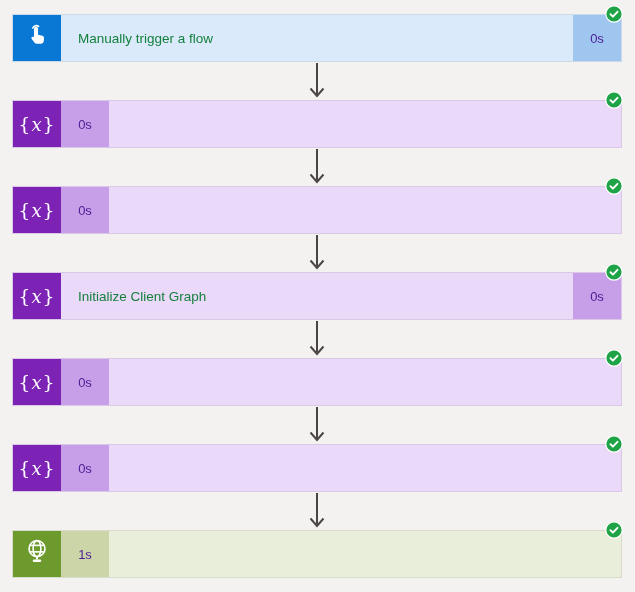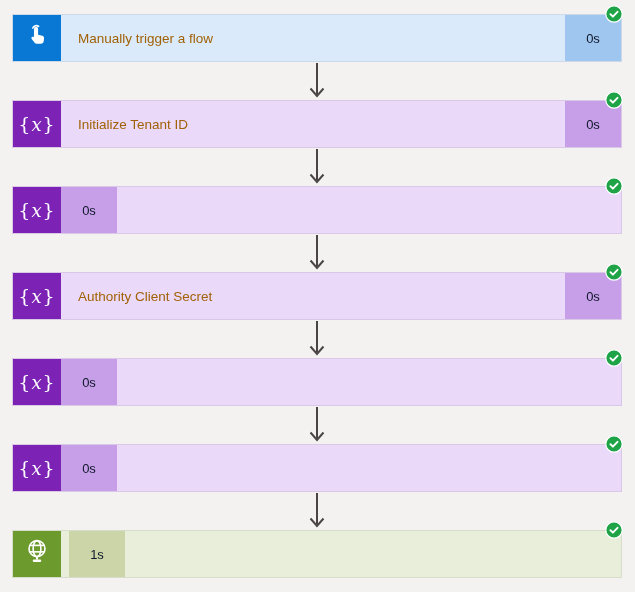--- a/index.html
+++ b/index.html
@@ -29,26 +29,26 @@
   }
   .var-glyph {
     color:#fff; font-size:19px; line-height:1;
     font-family:"DejaVu Serif",serif;
     letter-spacing:1px;
   }
   .var-glyph i { font-style:italic; font-size:18px; }
   .step-label {
     flex:1; display:flex; align-items:center;
     padding-left:17px;
-    font-size:13.5px; color:#a16207;
+    font-size:13.5px; color:#15803d;
   }
   .duration-badge {
-    width:56px; flex:none;
+    width:48px; flex:none;
     display:flex; align-items:center; justify-content:center;
-    font-size:13px; color:#0f172a;
+    font-size:13px; color:#4c1d95;
   }
   .status-check {
     position:absolute; top:-10px; right:-2px;
     width:18px; height:18px; line-height:0;
   }
   .arrow {
     height:38px; flex:none;
     display:flex; align-items:center; justify-content:center;
     line-height:0;
   }
@@ -81,62 +81,61 @@
       <path d="M10 1v31" stroke="#4a4543" stroke-width="2" fill="none"></path>
       <path d="M3.5 26.5 L10 34 L16.5 26.5" stroke="#4a4543" stroke-width="2" fill="none" stroke-linejoin="miter"></path>
     </svg>
   </div>
 <div class="step" style="background: rgb(234, 217, 248);">
     <div class="icon-box" style="background: rgb(124, 34, 180);">
 
       <span class="icon-glyph var-glyph">{<i>x</i>}</span>
 
     </div>
-    <div class="step-label">Initialize Tenant ID</div>
-    <div class="duration-badge" style="background: rgb(199, 159, 232);">0s</div>
-    <span class="status-check">
-      <svg width="18" height="18" viewBox="0 0 18 18">
-        <circle cx="9" cy="9" r="8.2" fill="#1fa347" stroke="#ffffff" stroke-width="1.2"></circle>
-        <path d="M5.4 9.2l2.5 2.5 4.6-4.9" stroke="#ffffff" stroke-width="1.9" fill="none" stroke-linecap="round" stroke-linejoin="round"></path>
-      </svg>
-    </span>
-  </div>
-  <div class="arrow">
-    <svg width="20" height="38" viewBox="0 0 20 38">
-      <path d="M10 1v31" stroke="#4a4543" stroke-width="2" fill="none"></path>
-      <path d="M3.5 26.5 L10 34 L16.5 26.5" stroke="#4a4543" stroke-width="2" fill="none" stroke-linejoin="miter"></path>
-    </svg>
-  </div>
-<div class="step" style="background: rgb(234, 217, 248);">
-    <div class="icon-box" style="background: rgb(124, 34, 180);">
-
-      <span class="icon-glyph var-glyph">{<i>x</i>}</span>
-
-    </div>
-    <div class="duration-badge" style="background: rgb(199, 159, 232);">0s</div>
-    <span class="status-check">
-      <svg width="18" height="18" viewBox="0 0 18 18">
-        <circle cx="9" cy="9" r="8.2" fill="#1fa347" stroke="#ffffff" stroke-width="1.2"></circle>
-        <path d="M5.4 9.2l2.5 2.5 4.6-4.9" stroke="#ffffff" stroke-width="1.9" fill="none" stroke-linecap="round" stroke-linejoin="round"></path>
-      </svg>
-    </span>
-  </div>
-  <div class="arrow">
-    <svg width="20" height="38" viewBox="0 0 20 38">
-      <path d="M10 1v31" stroke="#4a4543" stroke-width="2" fill="none"></path>
-      <path d="M3.5 26.5 L10 34 L16.5 26.5" stroke="#4a4543" stroke-width="2" fill="none" stroke-linejoin="miter"></path>
-    </svg>
-  </div>
-<div class="step" style="background: rgb(234, 217, 248);">
-    <div class="icon-box" style="background: rgb(124, 34, 180);">
-
-      <span class="icon-glyph var-glyph">{<i>x</i>}</span>
-
-    </div>
-    <div class="step-label">Authority Client Secret</div>
+    <div class="duration-badge" style="background: rgb(199, 159, 232);">0s</div>
+    <span class="status-check">
+      <svg width="18" height="18" viewBox="0 0 18 18">
+        <circle cx="9" cy="9" r="8.2" fill="#1fa347" stroke="#ffffff" stroke-width="1.2"></circle>
+        <path d="M5.4 9.2l2.5 2.5 4.6-4.9" stroke="#ffffff" stroke-width="1.9" fill="none" stroke-linecap="round" stroke-linejoin="round"></path>
+      </svg>
+    </span>
+  </div>
+  <div class="arrow">
+    <svg width="20" height="38" viewBox="0 0 20 38">
+      <path d="M10 1v31" stroke="#4a4543" stroke-width="2" fill="none"></path>
+      <path d="M3.5 26.5 L10 34 L16.5 26.5" stroke="#4a4543" stroke-width="2" fill="none" stroke-linejoin="miter"></path>
+    </svg>
+  </div>
+<div class="step" style="background: rgb(234, 217, 248);">
+    <div class="icon-box" style="background: rgb(124, 34, 180);">
+
+      <span class="icon-glyph var-glyph">{<i>x</i>}</span>
+
+    </div>
+    <div class="duration-badge" style="background: rgb(199, 159, 232);">0s</div>
+    <span class="status-check">
+      <svg width="18" height="18" viewBox="0 0 18 18">
+        <circle cx="9" cy="9" r="8.2" fill="#1fa347" stroke="#ffffff" stroke-width="1.2"></circle>
+        <path d="M5.4 9.2l2.5 2.5 4.6-4.9" stroke="#ffffff" stroke-width="1.9" fill="none" stroke-linecap="round" stroke-linejoin="round"></path>
+      </svg>
+    </span>
+  </div>
+  <div class="arrow">
+    <svg width="20" height="38" viewBox="0 0 20 38">
+      <path d="M10 1v31" stroke="#4a4543" stroke-width="2" fill="none"></path>
+      <path d="M3.5 26.5 L10 34 L16.5 26.5" stroke="#4a4543" stroke-width="2" fill="none" stroke-linejoin="miter"></path>
+    </svg>
+  </div>
+<div class="step" style="background: rgb(234, 217, 248);">
+    <div class="icon-box" style="background: rgb(124, 34, 180);">
+
+      <span class="icon-glyph var-glyph">{<i>x</i>}</span>
+
+    </div>
+    <div class="step-label">Initialize Client Graph</div>
     <div class="duration-badge" style="background: rgb(199, 159, 232);">0s</div>
     <span class="status-check">
       <svg width="18" height="18" viewBox="0 0 18 18">
         <circle cx="9" cy="9" r="8.2" fill="#1fa347" stroke="#ffffff" stroke-width="1.2"></circle>
         <path d="M5.4 9.2l2.5 2.5 4.6-4.9" stroke="#ffffff" stroke-width="1.9" fill="none" stroke-linecap="round" stroke-linejoin="round"></path>
       </svg>
     </span>
   </div>
   <div class="arrow">
     <svg width="20" height="38" viewBox="0 0 20 38">
@@ -193,21 +192,21 @@
             <circle cx="12" cy="9.3" r="6.4"></circle>
             <ellipse cx="12" cy="9.3" rx="3.1" ry="6.4"></ellipse>
             <path d="M6.2 6.7h11.6"></path>
             <path d="M6.2 11.9h11.6"></path>
           </g>
           <path d="M12 15.7v2.2" stroke="#ffffff" stroke-width="1.6"></path>
           <rect x="8.6" y="17.9" width="6.8" height="2.1" rx="1.05" fill="#ffffff"></rect>
         </svg>
       </span>
     </div>
-    <div class="duration-badge" style="background: rgb(203, 213, 167); margin-left: 8px;">1s</div>
+    <div class="duration-badge" style="background: rgb(203, 213, 167);">1s</div>
     <span class="status-check">
       <svg width="18" height="18" viewBox="0 0 18 18">
         <circle cx="9" cy="9" r="8.2" fill="#1fa347" stroke="#ffffff" stroke-width="1.2"></circle>
         <path d="M5.4 9.2l2.5 2.5 4.6-4.9" stroke="#ffffff" stroke-width="1.9" fill="none" stroke-linecap="round" stroke-linejoin="round"></path>
       </svg>
     </span>
   </div>
   </div>
 
 </body></html>

